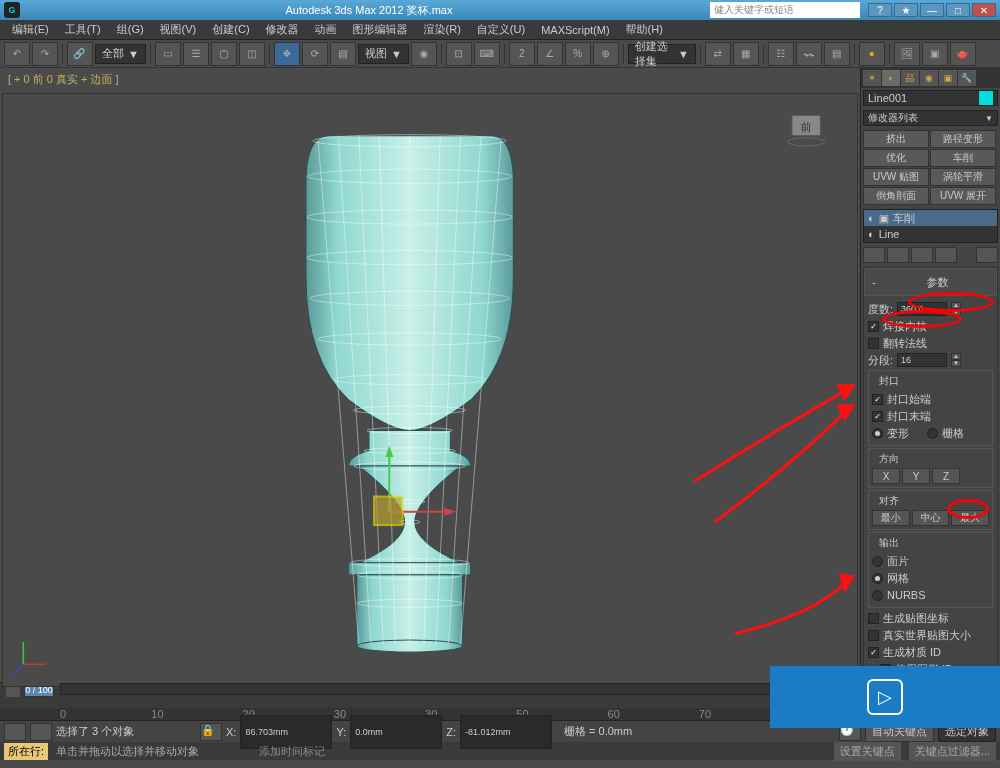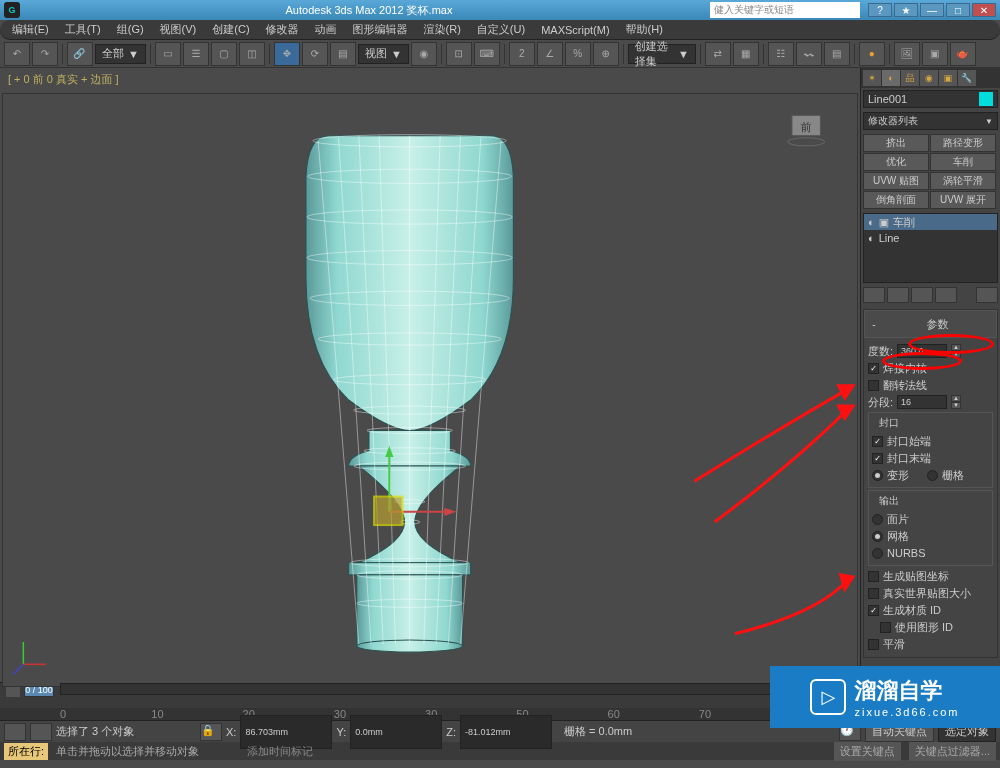--- a/index.html
+++ b/index.html
@@ -8,21 +8,21 @@
 
 .title-bar { height: 20px; background: linear-gradient(#5aa8d8, #3a88b8); display: flex; align-items: center; padding: 0 4px; color: #fff; }
 .title-bar .logo { width: 16px; height: 16px; background: #222; border-radius: 3px; margin-right: 8px; display:flex;align-items:center;justify-content:center;color:#0cc;font-size:9px;font-weight:bold;}
 .title-bar .title-text { flex: 1; text-align: center; font-size: 11px; }
 .title-bar .search-box { width: 150px; height: 16px; background: #fff; color:#888; font-size:10px; padding:0 4px; display:flex;align-items:center;}
 .title-bar .win-btns { display: flex; gap: 2px; margin-left: 8px; }
 .title-bar .win-btn { width: 24px; height: 14px; background: #5a98c0; border:1px solid #3a6a90;display:flex;align-items:center;justify-content:center;font-size:10px;color:#fff;}
 .title-bar .win-btn.close{background:#c05050;}
 
 
-.menu-bar { height: 20px; background: #3a3a3a; display: flex; align-items: center; padding: 0 4px; border-bottom: 1px solid #222; border-radius: 10px; }
+.menu-bar { height: 20px; background: #3a3a3a; display: flex; align-items: center; padding: 0 4px; border-bottom: 1px solid #222; }
 .menu-bar span { padding: 0 8px; font-size: 11px; color: #ccc; cursor: default; }
 
 
 .toolbar { height: 28px; background: #4a4a4a; display: flex; align-items: center; padding: 0 4px; gap: 2px; border-bottom:1px solid #333;}
 .toolbar .tbtn { width: 26px; height: 24px; background: #555; border: 1px solid #333; display:flex;align-items:center;justify-content:center;font-size:10px;color:#aaa;}
 .toolbar .tbtn.blue{background:#3a6a9a;}
 .toolbar .tbtn.orange{color:#e8a030;}
 .toolbar .sep { width: 1px; height: 20px; background: #333; margin: 0 2px; }
 .toolbar .combo { height: 20px; background: #333; border: 1px solid #222; color:#ccc; padding:0 6px; display:flex;align-items:center;gap:4px;font-size:10px;}
 
@@ -348,20 +348,37 @@
             </div>
           <div class="param-row">
             <span class="rad on"></span>
               <span>变形</span>
             <span style="width:10px"></span>
             <span class="rad"></span>
               <span>栅格</span>
           </div>
         </div>
         <div class="group">
+          <div class="group-title">方向</div>
+          <div class="xyz-row">
+            <div class="axbtn">X</div>
+            <div class="axbtn">Y</div>
+            <div class="axbtn">Z</div>
+          </div>
+        </div>
+        <div class="group" style="position:relative">
+          <div class="group-title">对齐</div>
+          <div class="align-row">
+            <div class="albtn">最小</div>
+            <div class="albtn">中心</div>
+            <div class="albtn">最大</div>
+          </div>
+          <div class="redmark" style="left:78px;top:8px;width:42px;height:20px;"></div>
+        </div>
+        <div class="group">
           <div class="group-title">输出</div>
           <div class="param-row">
               <span class="rad"></span>
               <span>面片</span>
             </div>
           <div class="param-row">
               <span class="rad on"></span>
               <span>网格</span>
             </div>
           <div class="param-row">
@@ -426,24 +443,20 @@
   <div class="coord">-81.012mm</div>
   <span style="margin-left:8px">栅格 = 0.0mm</span>
   <div class="sbtn" style="margin-left:auto">🕐</div>
   <div style="padding:2px 6px;background:#555;border:1px solid #333">自动关键点</div>
   <div style="padding:2px 6px;background:#333;border:1px solid #222">选定对象</div>
 </div>
 
 <div class="status2">
   <span class="loc">所在行:</span>
   <span>单击并拖动以选择并移动对象</span>
-  <span style="margin-left:40px;color:#888">添加时间标记</span>
+  <span style="margin-left:52px;color:#888">添加时间标记</span>
   <span style="margin-left:auto;padding:2px 6px;background:#555">设置关键点</span>
   <span style="padding:2px 6px;background:#555">关键点过滤器...</span>
 </div>
 
 <div class="watermark">
   <div class="wlogo">▷</div>
-  <div>
-    <div class="wtext">溜溜自学</div>
-    <div class="wsub">zixue.3d66.com</div>
-  </div>
 </div>
 
 </body></html>

